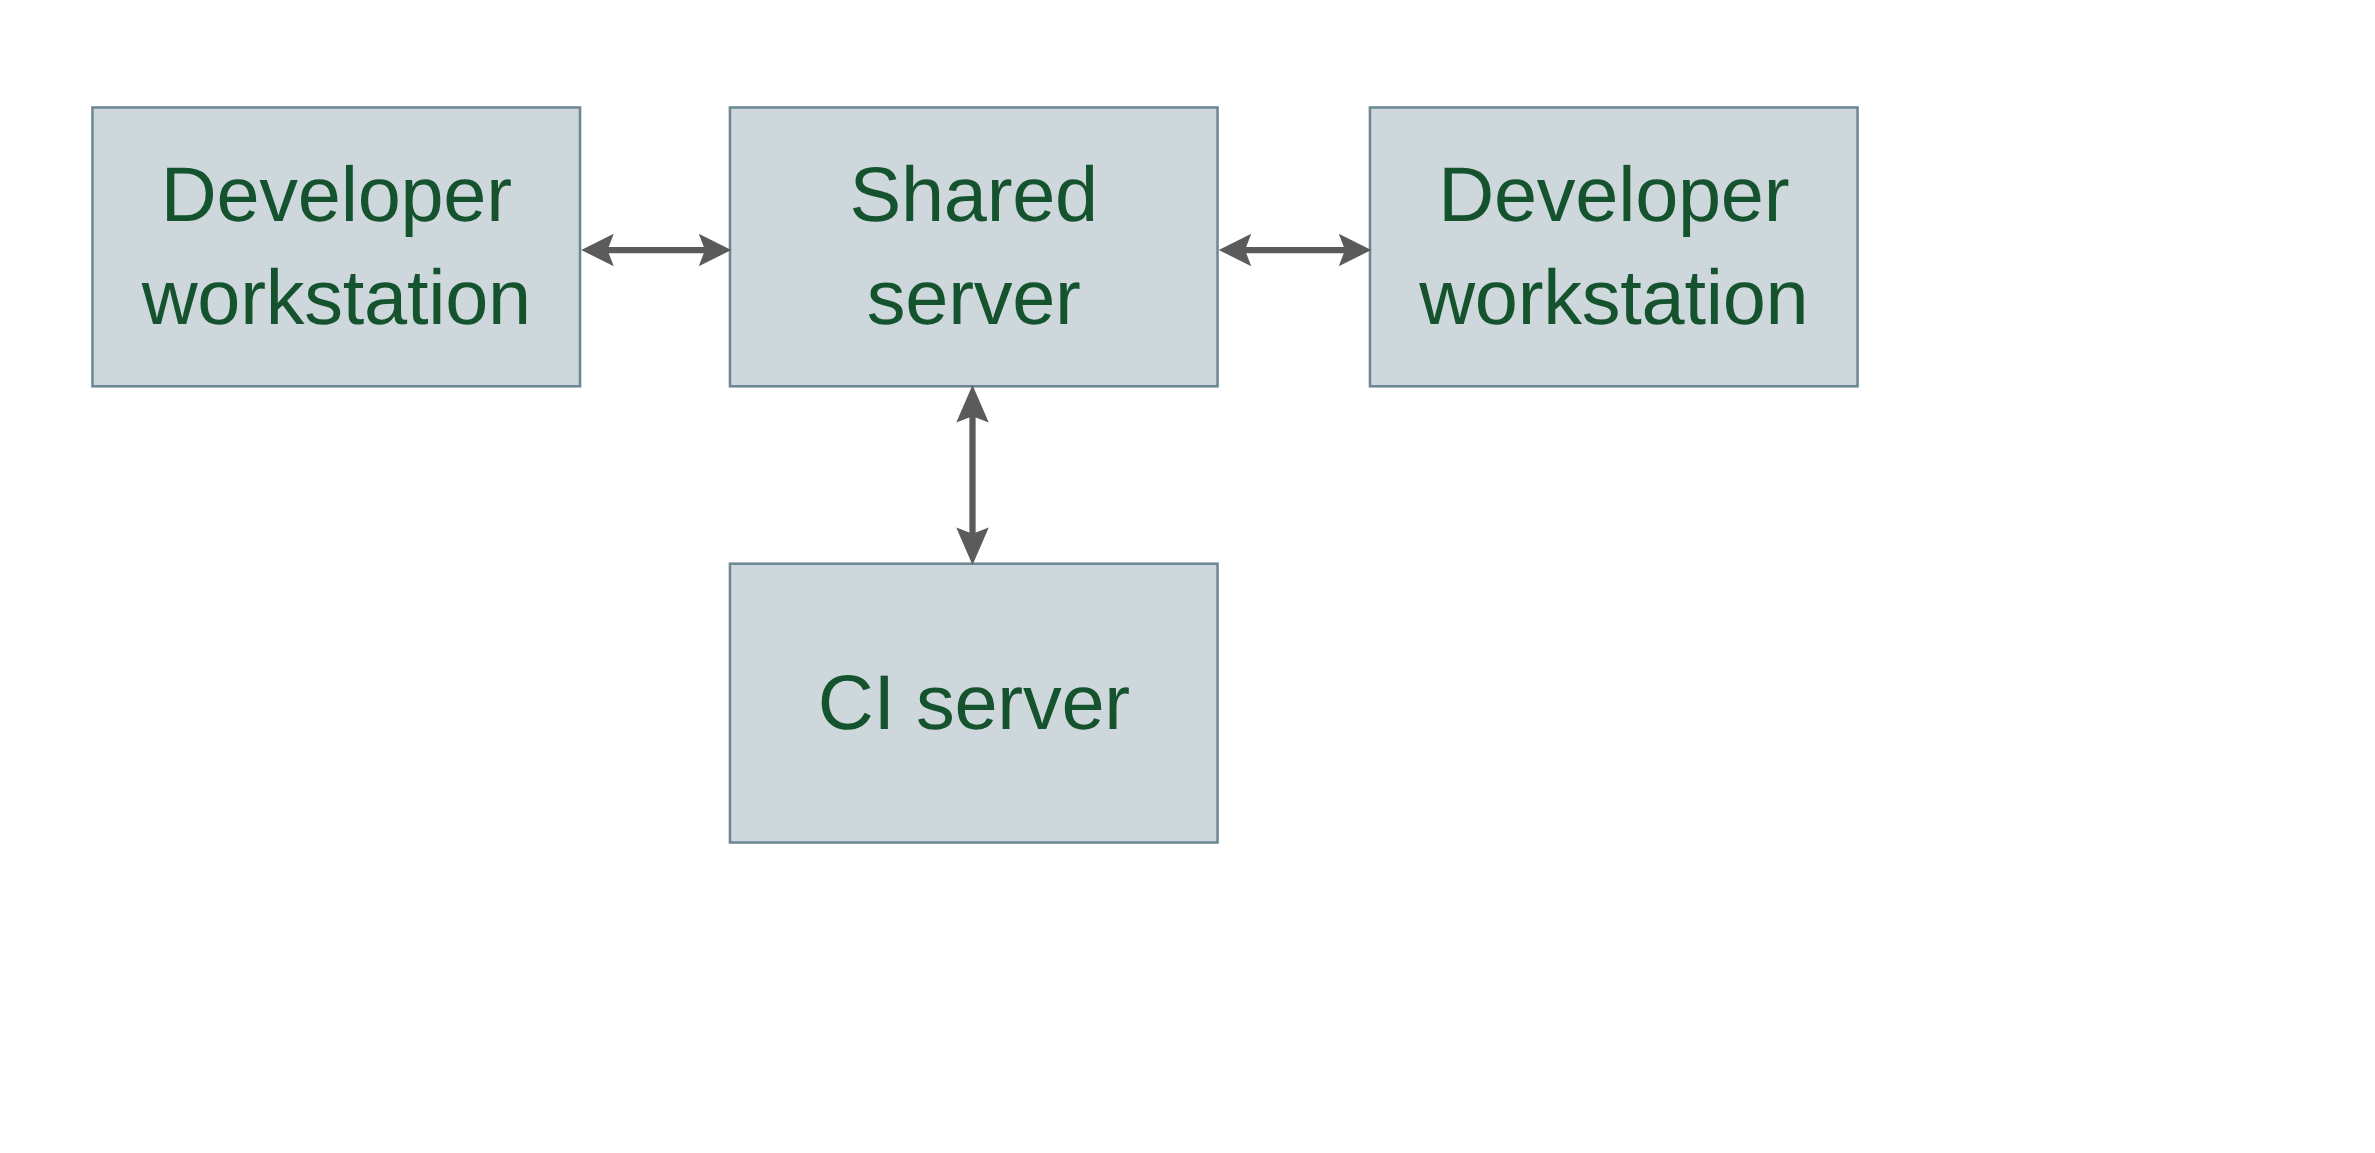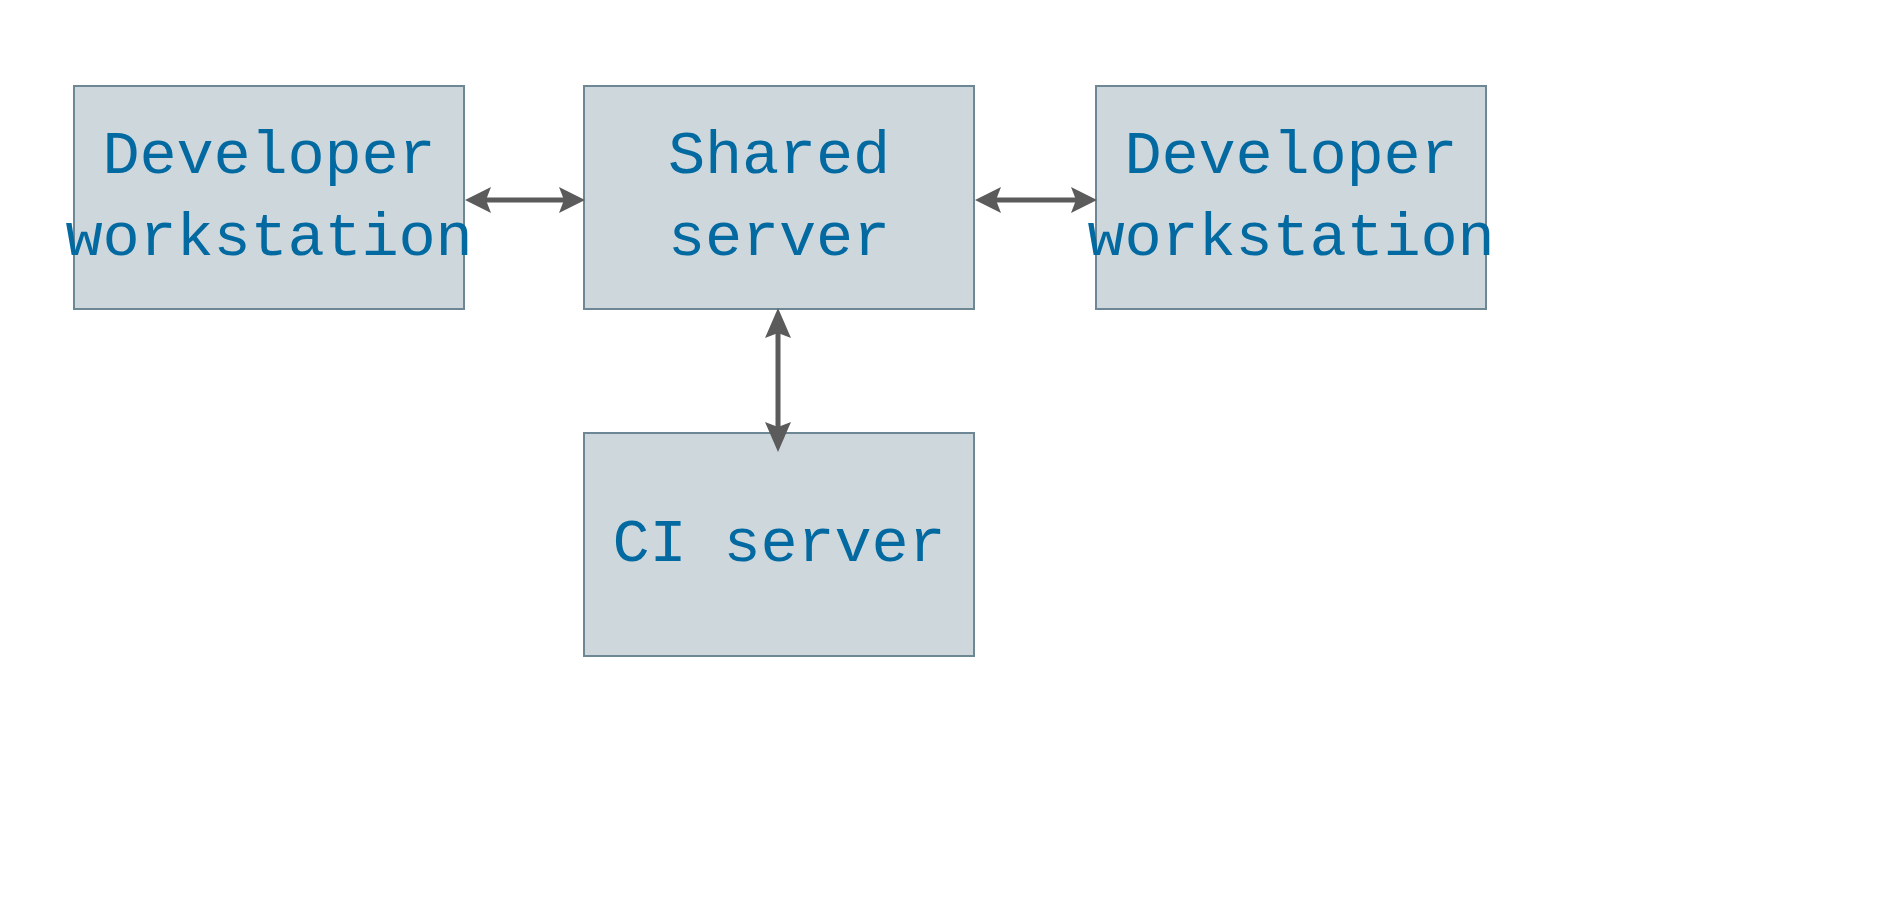--- a/index.html
+++ b/index.html
@@ -22,33 +22,33 @@
     position: absolute;
     box-sizing: border-box;
     background: #ced7dc;
     border: 2px solid #6d8894;
     display: flex;
     align-items: center;
     justify-content: center;
     text-align: center;
   }
   .node-label {
-    font-family: Liberation Mono, monospace;
+    font-family: Liberation Sans, sans-serif;
     font-size: 62px;
     line-height: 1.32;
-    color: #0369a1;
+    color: #14532d;
     letter-spacing: -0.2px;
     white-space: pre-line;
     padding: 0 8px;
   }
   
   #node-dev-left   { left: 73px;   top: 85px;  width: 392px; height: 225px; }
   #node-shared     { left: 583px;  top: 85px;  width: 392px; height: 225px; }
   #node-dev-right  { left: 1095px; top: 85px;  width: 392px; height: 225px; }
-  #node-ci         { left: 583px;  top: 432px; width: 392px; height: 225px; }
+  #node-ci         { left: 583px;  top: 450px; width: 392px; height: 225px; }
 
   .connector {
     position: absolute;
     overflow: visible;
   }
   #conn-left-shared  { left: 465px; top: 170px; width: 120px; height: 60px; }
   #conn-shared-right { left: 975px; top: 170px; width: 122px; height: 60px; }
   #conn-shared-ci    { left: 748px; top: 308px; width: 60px; height: 144px; }
 
   .arrow-line { stroke: #5b5b5b; stroke-width: 5; fill: none; }

